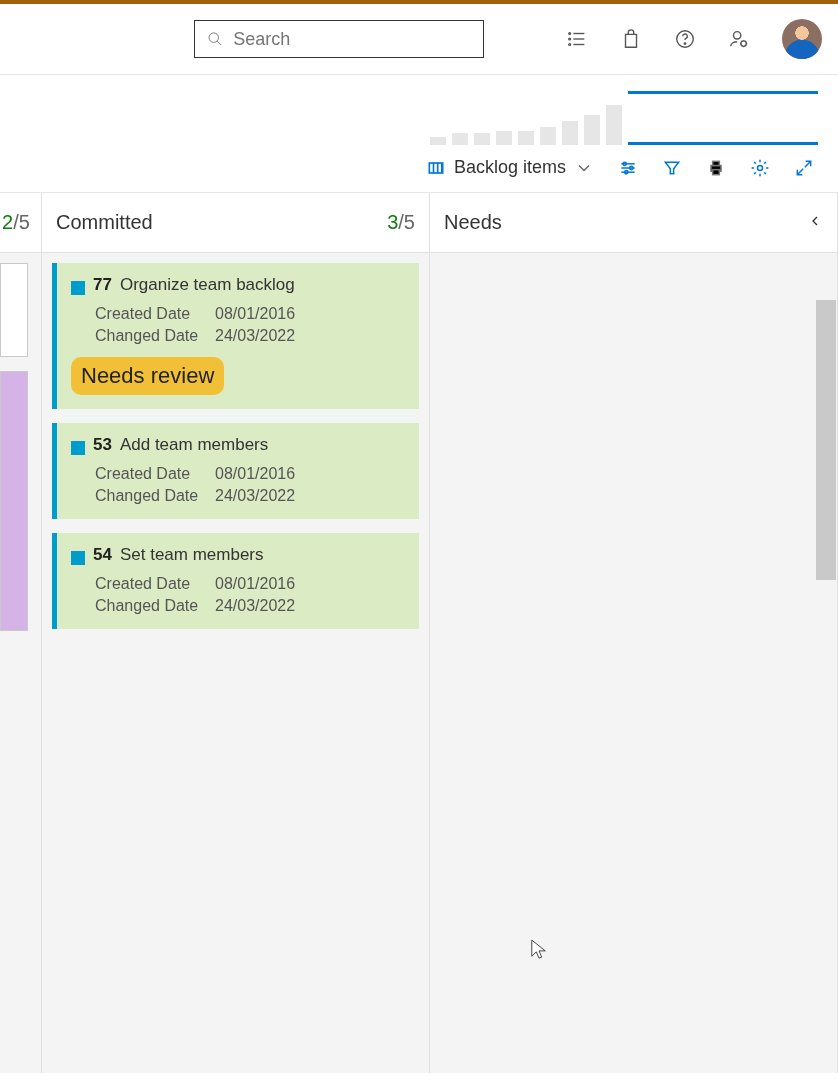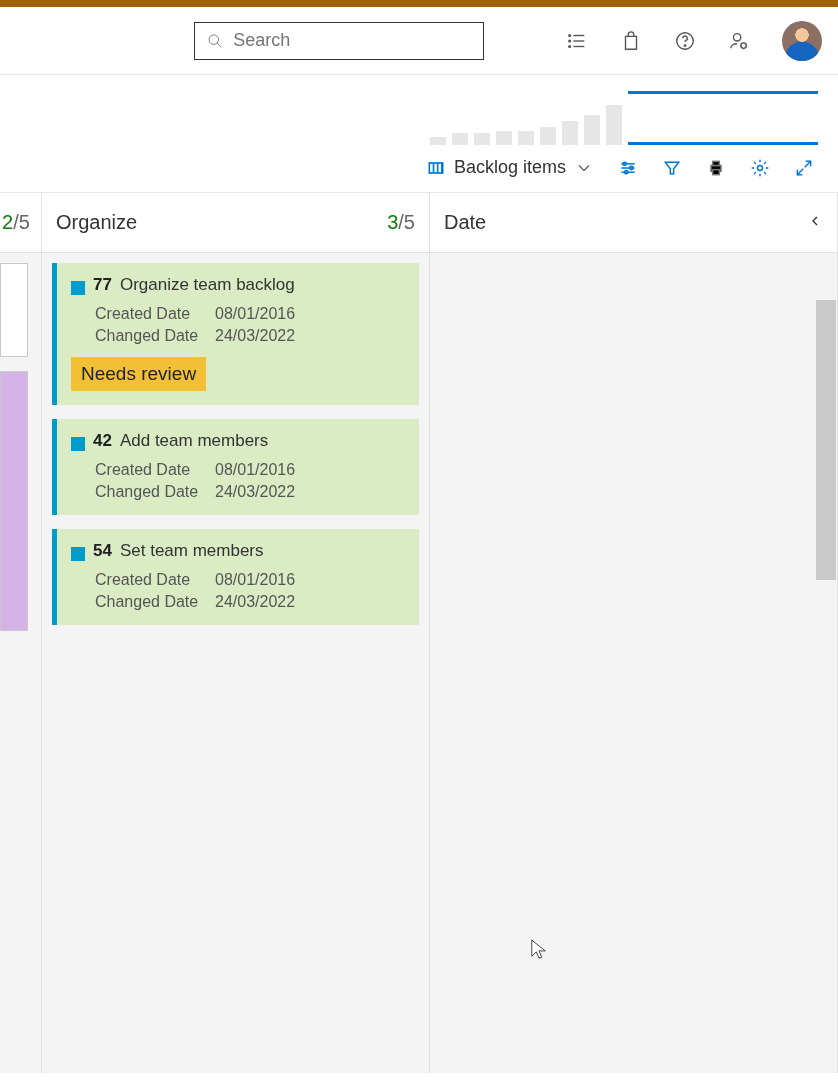--- a/index.html
+++ b/index.html
@@ -7,21 +7,21 @@
   font-family: "Segoe UI", Tahoma, sans-serif;
   font-size: 14px;
   color: #333;
   background: #fff;
   width: 838px;
   height: 1080px;
   overflow: hidden;
 }
 .topbar {
   height: 75px;
-  border-top: 7px solid #a16207;
+  border-top: 4px solid #a16207;
   background:#fff;
   display:flex;
   align-items:center;
   padding:0 16px;
   border-bottom:1px solid #e6e6e6;
   gap:18px;
 }
 .topbar-spacer-left { width:160px; }
 .search-wrap {
   width:290px;
@@ -117,21 +117,21 @@
 }
 .card-title { display:flex;align-items:flex-end;gap:8px; margin-bottom:10px;}
 .card-title .wicon {
   width:14px;height:14px;background:#009ccc;display:inline-block;
 }
 .card-title .id { font-weight:700;font-size:17px;color:#222;}
 .card-title .name { font-size:17px;color:#333;}
 .meta { display:grid; grid-template-columns:120px 1fr; row-gap:4px; font-size:16px; color:#555;margin-left:24px;}
 .tag {
   display:inline-block;margin-top:12px;padding:6px 10px;
-  background:#f2c037;color:#222;font-size:19px;
+  background:#f2c037;color:#222;font-size:22px;border-radius:10px;
 }
 .partial-card {
   margin:10px 0 0 0;
   width:28px;height:94px;
   border:1px solid #c9c9c9;background:#fff;
 }
 .partial-card.purple { background:#d6b3e6;height:260px;margin-top:14px;}
 .collapse-right { cursor:pointer;}
 .scrollbar {
   position:absolute; right:2px; top:300px; width:20px; height:280px;
@@ -262,21 +262,21 @@
   <div class="col col-partial">
     <div class="col-header" style="padding:18px 2px;">
       <span class="count"><span class="num">2</span><span class="den">/5</span></span>
     </div>
     <div class="partial-card"></div>
     <div class="partial-card purple"></div>
   </div>
 
   <div class="col col-committed">
     <div class="col-header">
-      <span>Organize</span>
+      <span>Committed</span>
       <span class="count"><span class="num">3</span><span class="den">/5</span></span>
     </div>
     <div class="cards">
 
       <div class="card">
         <div class="card-title">
           <span class="wicon"></span>
           <span class="id">77</span>
           <span class="name">Organize team backlog</span>
         </div>
@@ -285,21 +285,21 @@
           <span>08/01/2016</span>
           <span>Changed Date</span>
           <span>24/03/2022</span>
         </div>
         <span class="tag">Needs review</span>
       </div>
 
       <div class="card">
         <div class="card-title">
           <span class="wicon"></span>
-          <span class="id">42</span>
+          <span class="id">53</span>
           <span class="name">Add team members</span>
         </div>
         <div class="meta">
           <span>Created Date</span>
           <span>08/01/2016</span>
           <span>Changed Date</span>
           <span>24/03/2022</span>
         </div>
       </div>
 
@@ -315,21 +315,21 @@
           <span>Changed Date</span>
           <span>24/03/2022</span>
         </div>
       </div>
 
     </div>
   </div>
 
   <div class="col col-done">
     <div class="col-header">
-      <span>Date</span>
+      <span>Needs</span>
       <span class="collapse-right">
         <svg viewBox="0 0 24 24" width="16" height="16" style="stroke:#333;fill:none;stroke-width:2">
             <polyline points="15 6 9 12 15 18"></polyline>
           </svg>
       </span>
     </div>
   </div>
 </div>
 
 <div class="scrollbar"></div>

